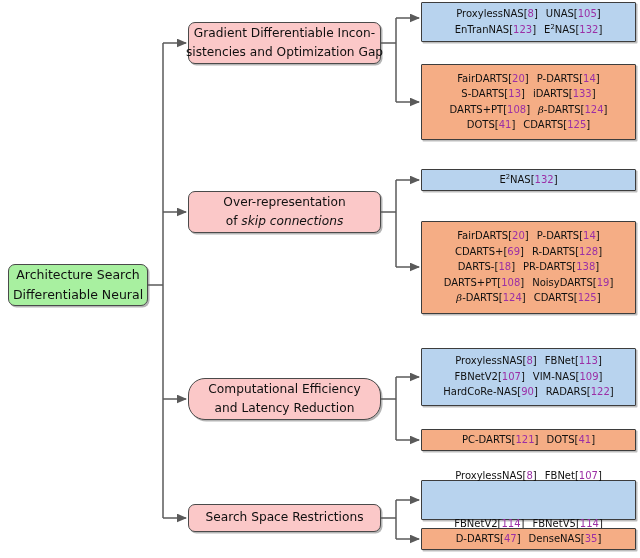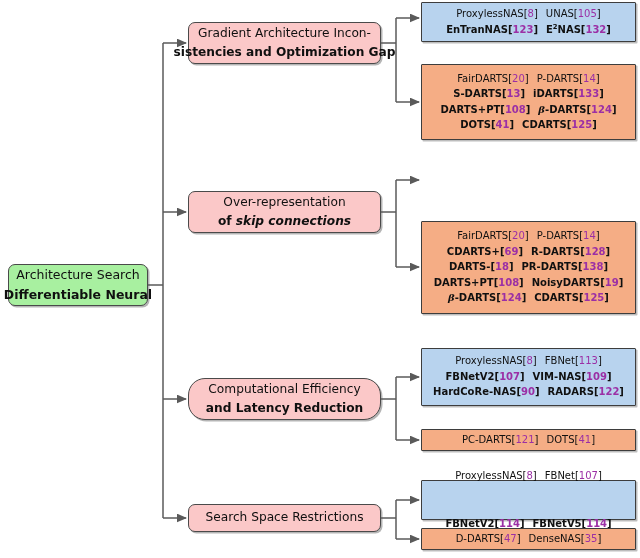--- a/index.html
+++ b/index.html
@@ -37,21 +37,21 @@
   }
   .leaf{
     font-size:10px;
     border-radius:1px;
     box-shadow:1.5px 1.5px 0 rgba(90,90,90,.40);
   }
   .leaf.blue{background:#b8d3ee;border-color:#3d3d3d;}
   .leaf.orange{background:#f5ad85;border-color:#3d3d3d;}
 
   .row{white-space:nowrap;}
-  .row + .row{margin-top:1px;font-weight:bold;}
+  .row + .row{margin-top:1px;}
   .ent{margin:0 4px;}
   .cite{color:#9b2fa5;}
   .ital{font-style:italic;}
   sup{font-size:.68em;vertical-align:super;line-height:0;}
   .beta{font-family:"DejaVu Serif", serif;font-style:italic;}
 </style>
 </head>
 <body>
 
 <div id="canvas">
@@ -94,40 +94,43 @@
       <path d="M396,539 L419,539" marker-end="url(#arrow)"></path>
     </g>
   </svg>
 
   <div class="node root" style="left:8px;top:264px;width:140px;height:42px;">
     <div class="row">Architecture Search</div>
     <div class="row">Differentiable Neural</div>
   </div>
 
   <div class="node cat" style="left:188px;top:22px;width:193px;height:42px;">
-    <div class="row">Gradient Architecture Incon-</div>
+    <div class="row">Gradient Differentiable Incon-</div>
     <div class="row">sistencies and Optimization Gap</div>
   </div>
   <div class="node leaf blue" style="left:421px;top:2px;width:215px;height:40px;">
       <div class="row"><span class="ent"><span>ProxylessNAS</span><span>[<span class="cite">8</span>]</span></span><span class="ent"><span>UNAS</span><span>[<span class="cite">105</span>]</span></span></div>
       <div class="row"><span class="ent"><span>EnTranNAS</span><span>[<span class="cite">123</span>]</span></span><span class="ent"><span>E<sup>2</sup>NAS</span><span>[<span class="cite">132</span>]</span></span></div>
     </div>
   <div class="node leaf orange" style="left:421px;top:64px;width:215px;height:76px;">
       <div class="row"><span class="ent"><span>FairDARTS</span><span>[<span class="cite">20</span>]</span></span><span class="ent"><span>P-DARTS</span><span>[<span class="cite">14</span>]</span></span></div>
       <div class="row"><span class="ent"><span>S-DARTS</span><span>[<span class="cite">13</span>]</span></span><span class="ent"><span>iDARTS</span><span>[<span class="cite">133</span>]</span></span></div>
       <div class="row"><span class="ent"><span>DARTS+PT</span><span>[<span class="cite">108</span>]</span></span><span class="ent"><span><span class="beta">β</span>-DARTS</span><span>[<span class="cite">124</span>]</span></span></div>
       <div class="row"><span class="ent"><span>DOTS</span><span>[<span class="cite">41</span>]</span></span><span class="ent"><span>CDARTS</span><span>[<span class="cite">125</span>]</span></span></div>
     </div>
 
   <div class="node cat" style="left:188px;top:191px;width:193px;height:42px;">
     <div class="row">Over-representation</div>
     <div class="row">
       <span>of </span><span class="ital">skip connections</span>
     </div>
   </div>
+  <div class="node leaf blue" style="left:421px;top:169px;width:215px;height:22px;">
+      <div class="row"><span class="ent"><span>E<sup>2</sup>NAS</span><span>[<span class="cite">132</span>]</span></span></div>
+    </div>
   <div class="node leaf orange" style="left:421px;top:221px;width:215px;height:93px;">
       <div class="row"><span class="ent"><span>FairDARTS</span><span>[<span class="cite">20</span>]</span></span><span class="ent"><span>P-DARTS</span><span>[<span class="cite">14</span>]</span></span></div>
       <div class="row"><span class="ent"><span>CDARTS+</span><span>[<span class="cite">69</span>]</span></span><span class="ent"><span>R-DARTS</span><span>[<span class="cite">128</span>]</span></span></div>
       <div class="row"><span class="ent"><span>DARTS-</span><span>[<span class="cite">18</span>]</span></span><span class="ent"><span>PR-DARTS</span><span>[<span class="cite">138</span>]</span></span></div>
       <div class="row"><span class="ent"><span>DARTS+PT</span><span>[<span class="cite">108</span>]</span></span><span class="ent"><span>NoisyDARTS</span><span>[<span class="cite">19</span>]</span></span></div>
       <div class="row"><span class="ent"><span><span class="beta">β</span>-DARTS</span><span>[<span class="cite">124</span>]</span></span><span class="ent"><span>CDARTS</span><span>[<span class="cite">125</span>]</span></span></div>
     </div>
 
   <div class="node cat" style="left:188px;top:378px;width:193px;height:42px;border-radius:17px;">
     <div class="row">Computational Efficiency</div>

